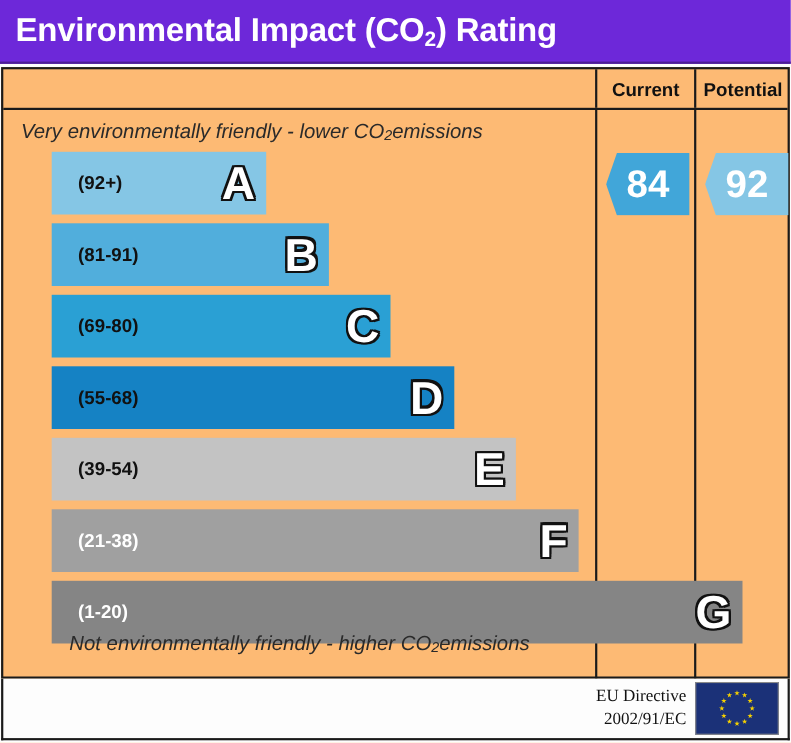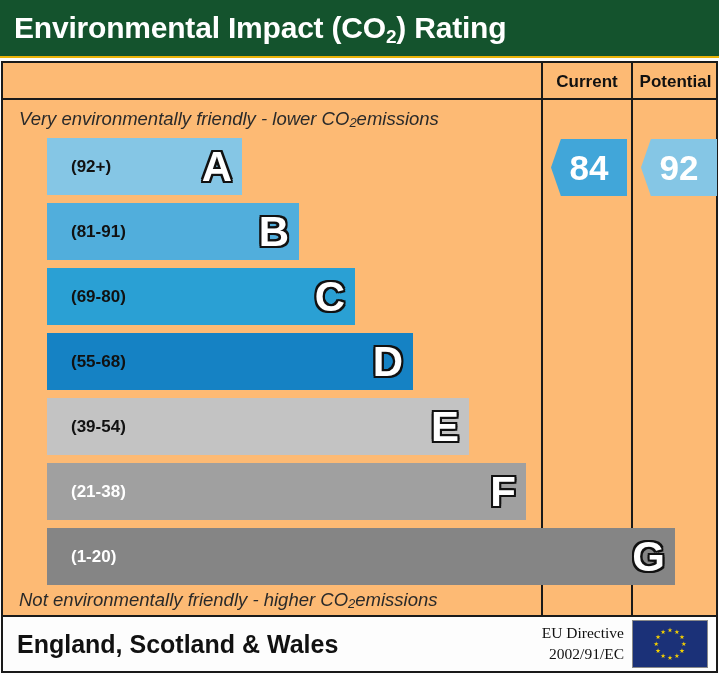--- a/index.html
+++ b/index.html
@@ -14,22 +14,22 @@
     height: 675px;
     background: #fdfdfd;
     overflow: hidden;
   }
 
   
   .titlebar {
     position: absolute;
     left: 0; top: 0;
     width: 719px; height: 58px;
-    background: #14532d;
-    border-bottom: 2px solid #eab308;
+    background: #6d28d9;
+    border-bottom: 2px solid #4c1d95;
   }
   .titlebar .title {
     position: absolute;
     left: 14px; top: 50%;
     transform: translateY(-50%);
     color: #ffffff;
     font-size: 30px;
     font-weight: bold;
     letter-spacing: -0.2px;
     white-space: nowrap;
@@ -73,21 +73,21 @@
   .note {
     position: absolute; left: 0;
     width: 538px; height: 37px;
     display: flex; align-items: center;
     padding-left: 16px;
     font-size: 18.5px; font-style: italic; color: #2a2a2a;
     white-space: nowrap;
   }
   .note sub { font-size: 13px; vertical-align: baseline; position: relative; top: 4px; }
   .note-top { top: 0px; }
-  .note-bot { top: 481px; border-top: 0; }
+  .note-bot { top: 466px; border-top: 0; margin-left: 44px; }
 
   .bands { position: absolute; left: 0; top: 38px; width: 538px; margin-left: 44px; }
 
   .band {
     position: relative;
     height: 57px;
     margin-bottom: 8px;
     display: flex;
     align-items: center;
   }
@@ -231,21 +231,20 @@
           <sub>2</sub>
           <span> emissions</span>
         </div>
     </div>
 
     <div class="arrow arrowcell arrow-current" id="arrow-current" style="background: rgb(65, 166, 217);">84</div>
     <div class="arrow arrowcell arrow-potential" id="arrow-potential" style="background: rgb(133, 198, 229);">92</div>
   </div>
 
   <div class="footer">
-    <div class="region">England, Scotland &amp; Wales</div>
     <div class="directive">
       <div>EU Directive</div>
       <div>2002/91/EC</div>
     </div>
     <div class="euflag">
       <svg viewBox="0 0 90 60" aria-hidden="true">
         <g id="eu-stars" fill="#f5d000">
             <path d="M45.00 8.60 L45.76 10.95 L48.23 10.95 L46.24 12.40 L47.00 14.75 L45.00 13.30 L43.00 14.75 L43.76 12.40 L41.77 10.95 L44.24 10.95 Z"></path>
             <path d="M54.00 11.01 L54.76 13.36 L57.23 13.36 L55.24 14.81 L56.00 17.16 L54.00 15.71 L52.00 17.16 L52.76 14.81 L50.77 13.36 L53.24 13.36 Z"></path>
             <path d="M60.59 17.60 L61.35 19.95 L63.82 19.95 L61.82 21.40 L62.59 23.75 L60.59 22.30 L58.59 23.75 L59.35 21.40 L57.35 19.95 L59.83 19.95 Z"></path>

